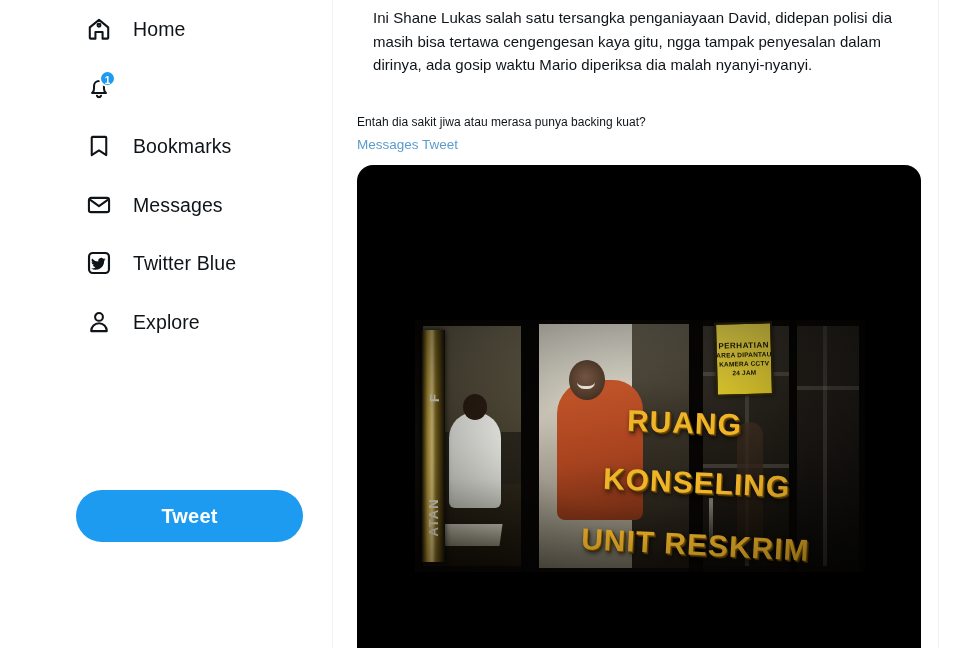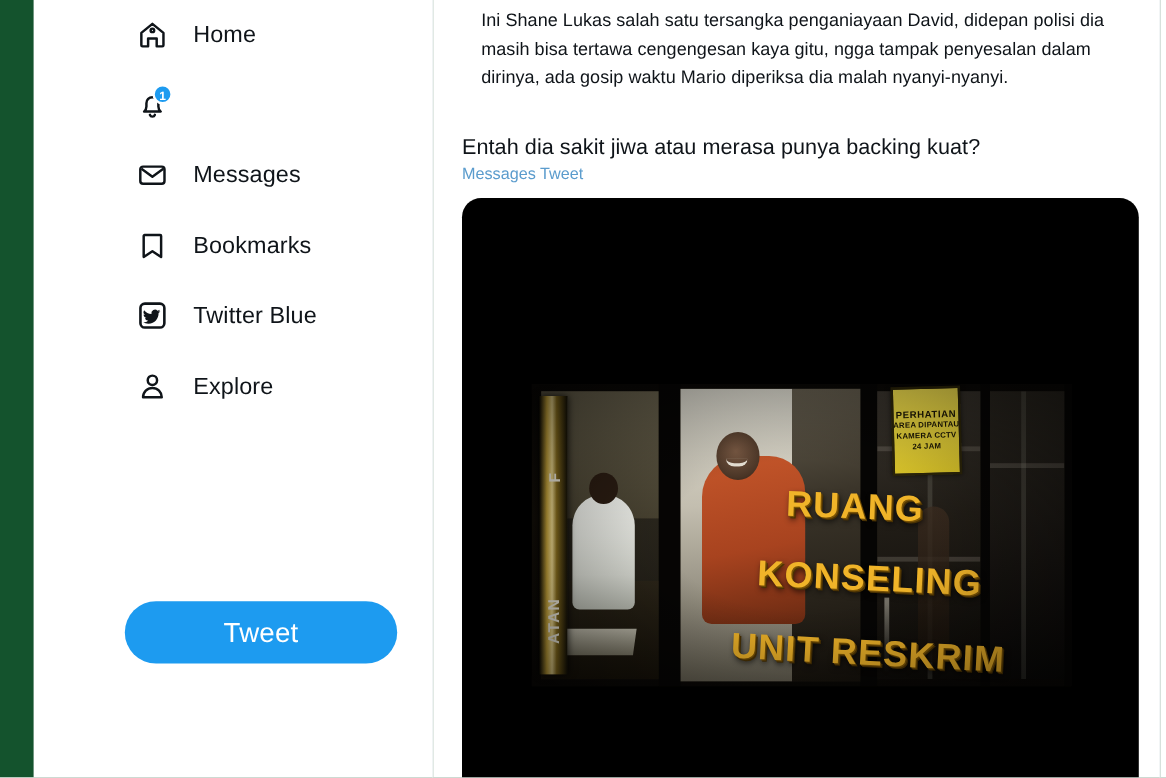--- a/index.html
+++ b/index.html
@@ -9,23 +9,22 @@
     overflow: hidden;
     background: #ffffff;
     font-family: "Liberation Sans", sans-serif;
     -webkit-font-smoothing: antialiased;
   }
 
   #app {
     position: relative;
     width: 972px;
     height: 648px;
-    background: #14532d;
+    background: #86efac;
     display: flex;
-    padding-left: 28px;
   }
 
   
   #sidebar {
     position: relative;
     width: 333px;
     height: 648px;
     background: #ffffff;
     border-right: 1px solid #eff3f4;
     flex: 0 0 333px;
@@ -83,30 +82,30 @@
     line-height: 17px;
     text-align: center;
     font-weight: 700;
     border: 2px solid #ffffff;
     padding: 0 2px;
   }
 
   #tweet-button {
     position: absolute;
     left: 76px;
-    top: 501px;
+    top: 490px;
     width: 227px;
     height: 52px;
     border-radius: 9999px;
     background: #1d9bf0;
     color: #ffffff;
     border: none;
     font-family: "Liberation Sans", sans-serif;
-    font-size: 23px;
-    font-weight: 400;
+    font-size: 20px;
+    font-weight: 700;
     letter-spacing: 0.2px;
     cursor: pointer;
   }
 
   
   #main {
     position: relative;
     width: 606px;
     height: 648px;
     background: #ffffff;
@@ -126,21 +125,21 @@
     letter-spacing: 0.05px;
     white-space: pre-wrap;
     word-wrap: break-word;
   }
 
   #tweet-text-2 {
     position: absolute;
     left: 24px;
     top: 111px;
     width: 536px;
-    font-size: 18px;
+    font-size: 12px;
     line-height: 23.5px;
     color: #0f1419;
     letter-spacing: 0.05px;
   }
 
   #translate-link {
     position: absolute;
     left: 24px;
     top: 136px;
     font-size: 13.5px;
@@ -397,34 +396,34 @@
             <path d="M18.4 16.6H5.6c1.2-1 1.8-2.3 1.8-3.9v-2.6a4.6 4.6 0 0 1 9.2 0v2.6c0 1.6.6 2.9 1.8 3.9z"></path>
             <path d="M10.1 19.1a2 2 0 0 0 3.8 0"></path>
           </svg>
           <span class="badge">1</span>
         </span>
       </div>
 
       <div class="nav-item">
         <span class="nav-icon">
           <svg width="26" height="26" viewBox="0 0 24 24" fill="none" stroke="#0f1419" stroke-width="1.9" stroke-linejoin="round">
+            <path d="M6 3.6h12a.7.7 0 0 1 .7.7v16.1L12 16.1 5.3 20.4V4.3a.7.7 0 0 1 .7-.7z"></path>
+          </svg>
+        </span>
+        <span class="nav-label">Bookmarks</span>
+      </div>
+
+      <div class="nav-item">
+        <span class="nav-icon">
+          <svg width="26" height="26" viewBox="0 0 24 24" fill="none" stroke="#0f1419" stroke-width="1.9" stroke-linejoin="round">
             <rect x="2.7" y="5.4" width="18.6" height="13.2" rx="2.1"></rect>
             <path d="M3.6 7.1 12 13.1l8.4-6"></path>
           </svg>
         </span>
         <span class="nav-label">Messages</span>
-      </div>
-
-      <div class="nav-item">
-        <span class="nav-icon">
-          <svg width="26" height="26" viewBox="0 0 24 24" fill="none" stroke="#0f1419" stroke-width="1.9" stroke-linejoin="round">
-            <path d="M6 3.6h12a.7.7 0 0 1 .7.7v16.1L12 16.1 5.3 20.4V4.3a.7.7 0 0 1 .7-.7z"></path>
-          </svg>
-        </span>
-        <span class="nav-label">Bookmarks</span>
       </div>
 
       <div class="nav-item">
         <span class="nav-icon">
           <svg width="26" height="26" viewBox="0 0 24 24">
             <rect x="2.8" y="2.8" width="18.4" height="18.4" rx="3.4" fill="none" stroke="#0f1419" stroke-width="2"></rect>
             <path d="M18.1 8.6c-.5.23-1 .38-1.58.45.57-.34 1-.88 1.2-1.52-.53.31-1.12.54-1.75.66a2.76 2.76 0 0 0-4.7 2.51A7.83 7.83 0 0 1 5.6 7.82a2.76 2.76 0 0 0 .85 3.68c-.45-.01-.87-.14-1.24-.34v.03c0 1.34.95 2.45 2.21 2.71-.23.06-.48.1-.73.1-.18 0-.35-.02-.52-.05a2.77 2.77 0 0 0 2.58 1.92 5.54 5.54 0 0 1-4.09 1.14 7.81 7.81 0 0 0 4.23 1.24c5.08 0 7.85-4.2 7.85-7.85l-.01-.36c.54-.39 1-.87 1.37-1.43z" fill="#0f1419"></path>
           </svg>
         </span>
         <span class="nav-label">Twitter Blue</span>

